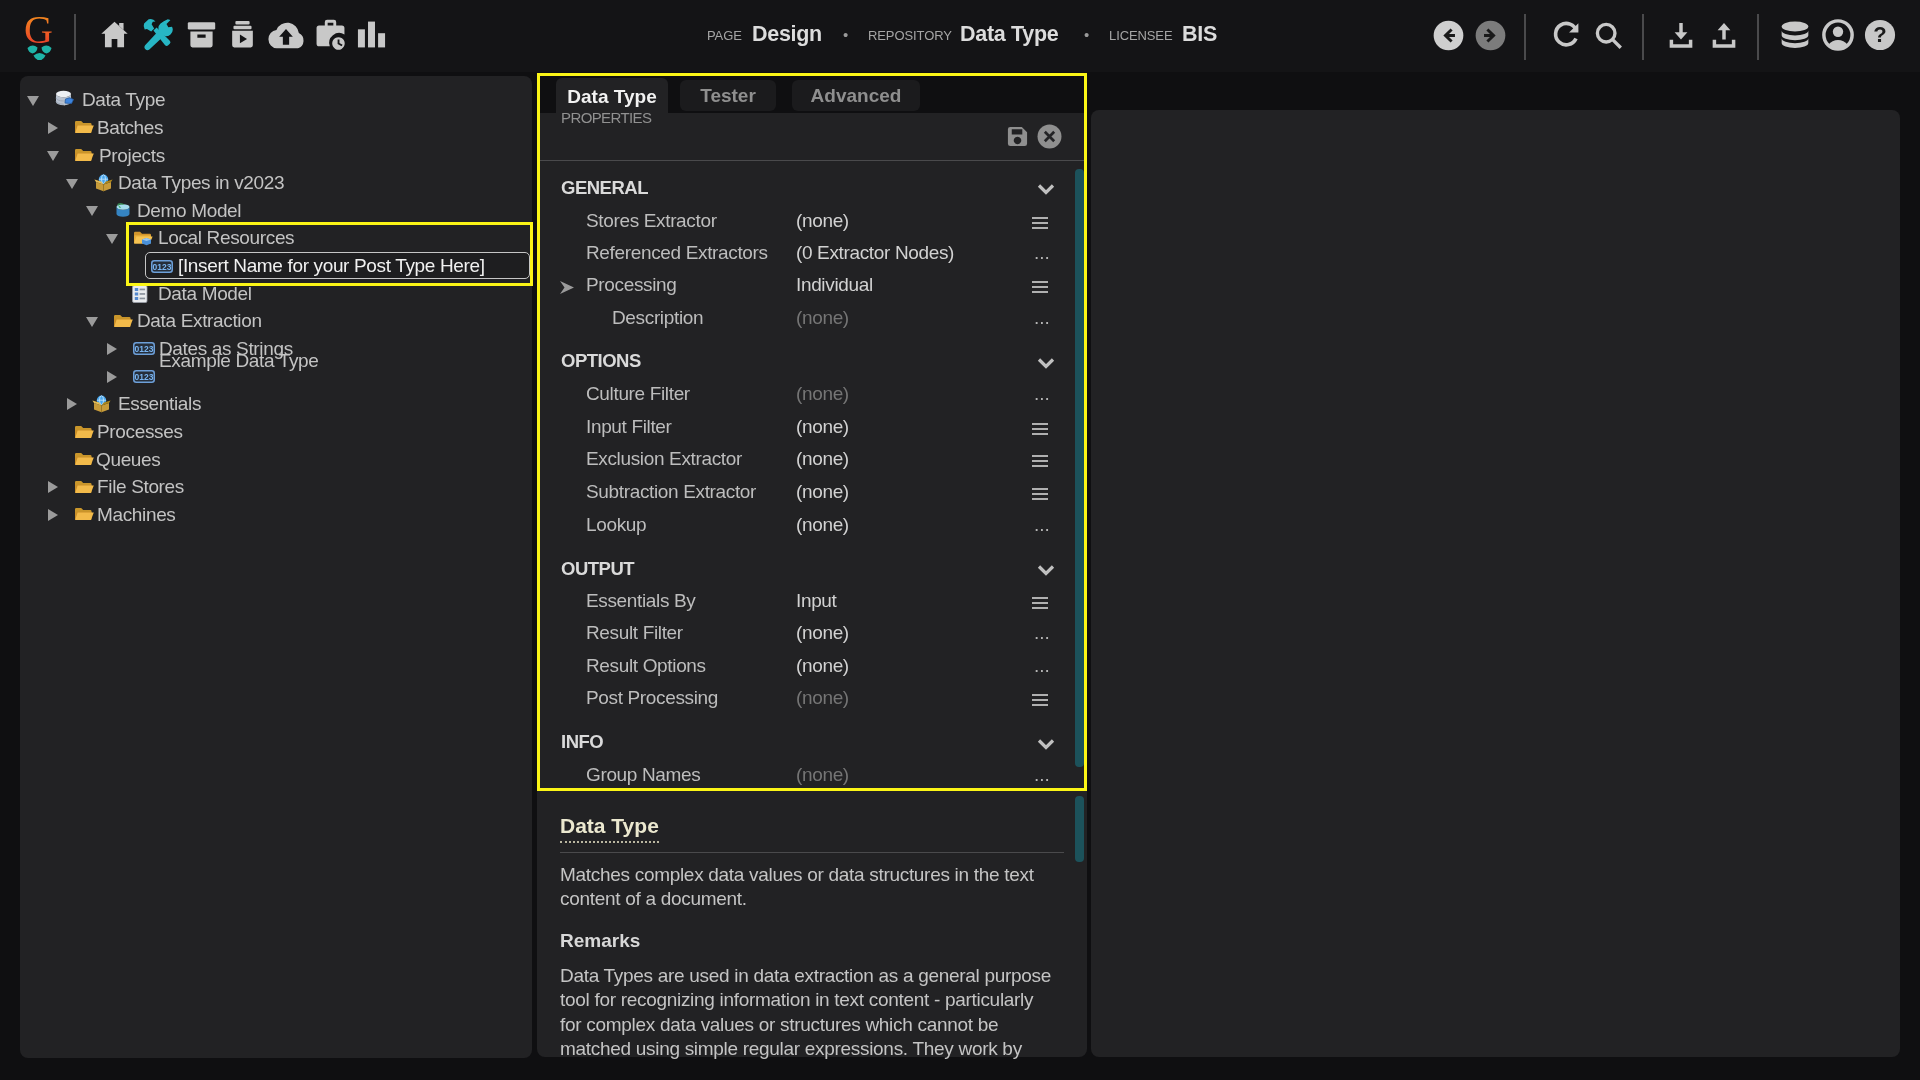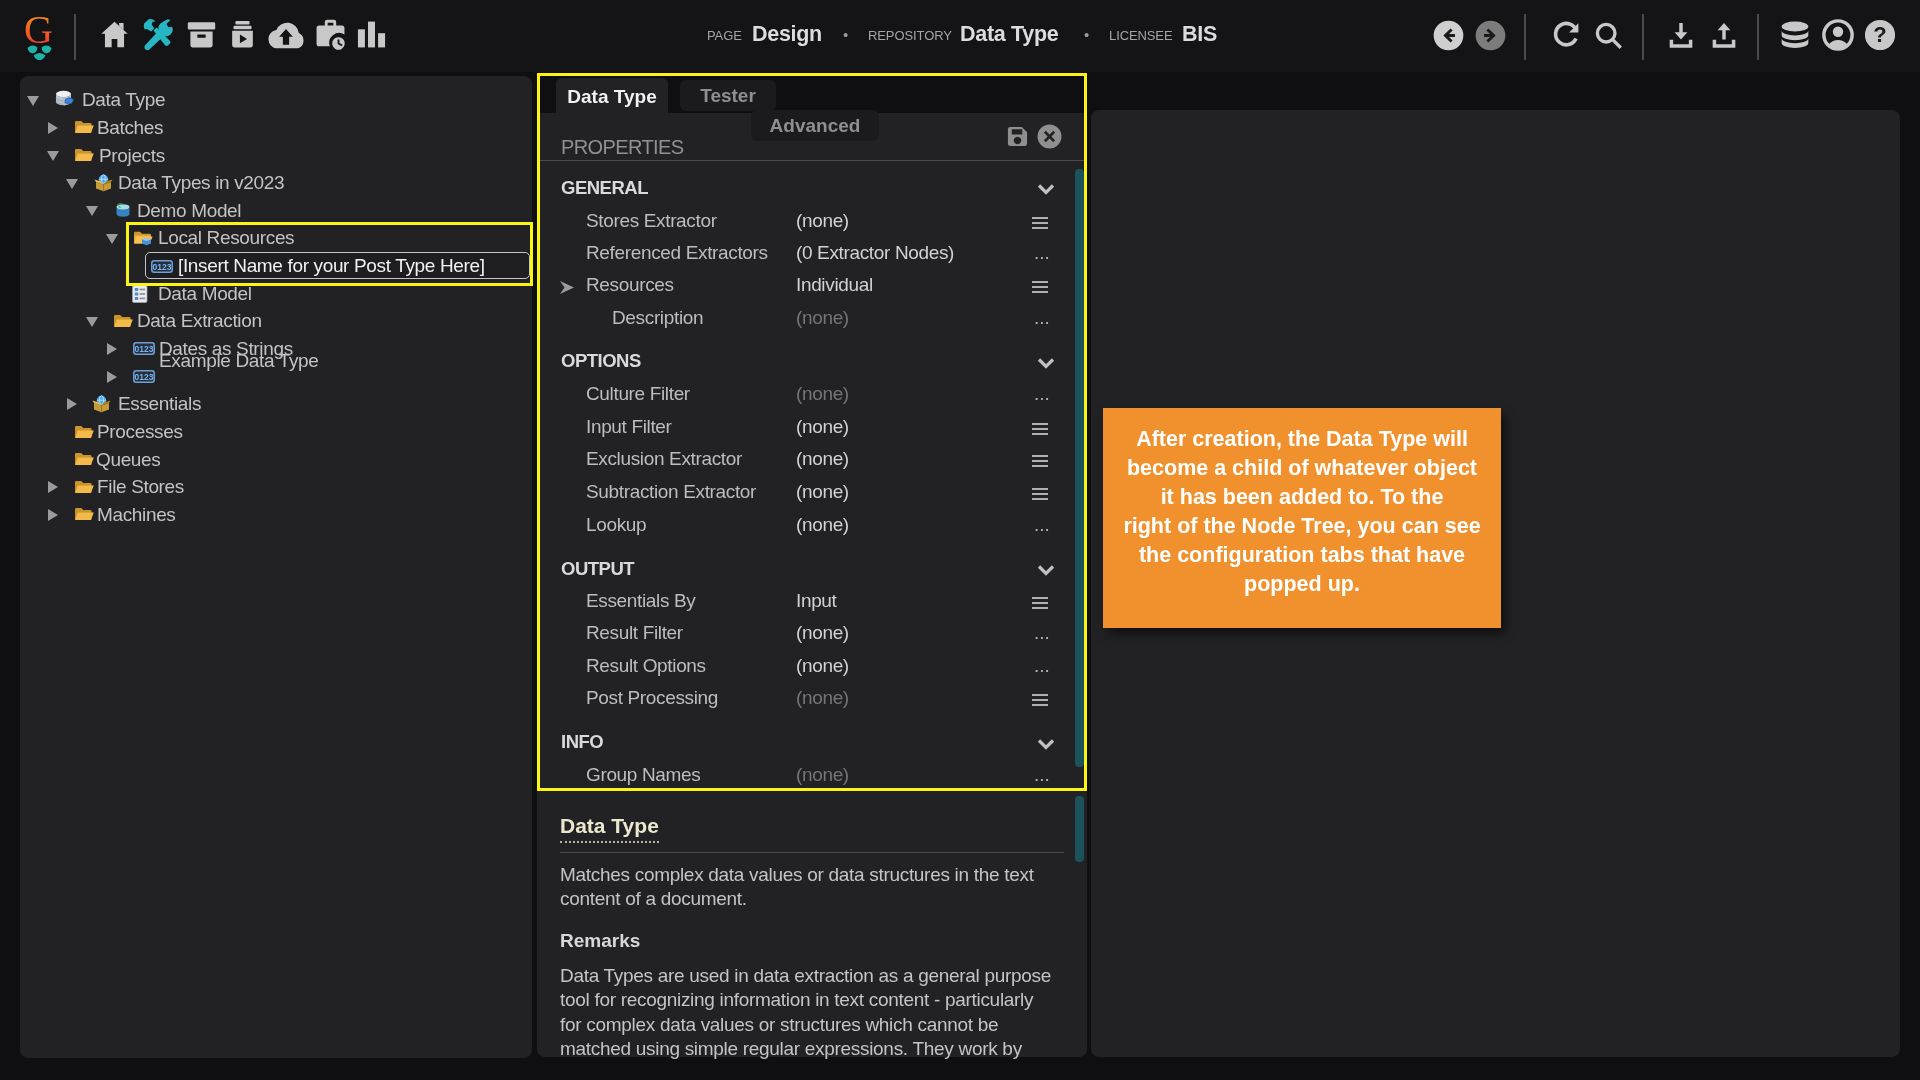--- a/index.html
+++ b/index.html
@@ -20,21 +20,21 @@
 .tb-dot { position:absolute; top:26px; font-size:15px; color:#9a9a9a; }
 
 .trow { position:absolute; height:26px; line-height:26px; font-size:19px; color:#c3c3c3; white-space:nowrap; letter-spacing:-0.35px; }
 .tri-r { position:absolute; width:0; height:0; border-left:10px solid #9b9b9b; border-top:6px solid transparent; border-bottom:6px solid transparent; }
 .tri-d { position:absolute; width:0; height:0; border-top:10px solid #9b9b9b; border-left:6px solid transparent; border-right:6px solid transparent; }
 
 .tab { position:absolute; font-size:19px; font-weight:bold; text-align:center; border-radius:6px 6px 0 0; }
 .tab.active { background:#222224; color:#f2f2f2; }
 .tab.inactive { background:#1b1b1d; color:#8f8f8f; border-radius:6px; }
 
-.phead { position:absolute; font-size:20px; color:#919191; letter-spacing:-0.6px; top:136px; }
+.phead { position:absolute; font-size:15px; color:#919191; letter-spacing:-0.6px; top:109px; }
 .sect { position:absolute; font-size:18.5px; font-weight:bold; color:#dadada; letter-spacing:-0.5px; }
 .plabel { position:absolute; font-size:19px; color:#bdbdbd; white-space:nowrap; letter-spacing:-0.35px; }
 .pval { position:absolute; font-size:19px; color:#d2d2d2; white-space:nowrap; letter-spacing:-0.35px; }
 .pval.dim { color:#757575; }
 .pdots { position:absolute; font-size:19px; color:#b5b5b5; }
 .chev { position:absolute; }
 .ham { position:absolute; width:16px; height:12px; }
 .ham div { height:2px; background:#b0b0b0; margin-bottom:3px; }
 
 .doc-h { position:absolute; font-size:21px; font-weight:bold; color:#ebe8cf; border-bottom:2px dotted #b9b6a0; padding-bottom:3px; }
@@ -298,21 +298,21 @@
     <div class="trow" style="left:97px;top:474px">File Stores</div>
 
     <div class="tri-r" style="left:48px;top:509px"></div>
     <svg class="icon" style="left:74px;top:506px" width="20" height="16" viewBox="0 0 20 16">
         <use href="#folder"></use>
       </svg>
     <div class="trow" style="left:97px;top:502px">Machines</div>
   </div>
 
   <div class="tab inactive" style="left:680px;top:80px;width:96px;height:31px;line-height:31px;">Tester</div>
-  <div class="tab inactive" style="left:751px;top:80px;width:128px;height:31px;line-height:31px;margin-top:30px;">Advanced</div>
+  <div class="tab inactive" style="left:792px;top:80px;width:128px;height:31px;line-height:31px;">Advanced</div>
   <div class="tab active" style="left:556px;top:78px;width:112px;height:37px;line-height:37px;">Data Type</div>
 
   <div id="props">
     <div class="phead" style="left:561px">PROPERTIES</div>
     <svg class="icon" style="left:1006px;top:125px" width="23" height="23" viewBox="0 0 24 24" fill="#8f8f8f">
       <path d="M2 4.5 A2.5 2.5 0 0 1 4.5 2 H16.5 L22 7.5 V19.5 A2.5 2.5 0 0 1 19.5 22 H4.5 A2.5 2.5 0 0 1 2 19.5 Z M6 4.5 V10 H17 V4.5 Z M12 12.2 A3.9 3.9 0 1 0 12.01 12.2 Z" fill-rule="evenodd"></path>
     </svg>
     <svg class="icon" style="left:1037px;top:124px" width="25" height="25" viewBox="0 0 24 24">
       <circle cx="12" cy="12" r="11.5" fill="#8f8f8f"></circle>
       <path d="M7.5 7.5 L16.5 16.5 M16.5 7.5 L7.5 16.5" stroke="#242426" stroke-width="2.6"></path>
@@ -329,21 +329,21 @@
         <div></div>
         <div></div>
         <div></div>
       </div>
     <div class="plabel" style="left:586px;top:242px">Referenced Extractors</div>
     <div class="pval" style="left:796px;top:242px">(0 Extractor Nodes)</div>
     <div class="pdots" style="left:1034px;top:242px">...</div>
     <svg class="icon" style="left:560px;top:281px" width="14" height="13" viewBox="0 0 14 13">
         <path d="M0 0 L14 6.5 L0 13 L4.5 6.5 Z" fill="#9b9b9b"></path>
       </svg>
-    <div class="plabel" style="left:586px;top:274px">Resources</div>
+    <div class="plabel" style="left:586px;top:274px">Processing</div>
     <div class="pval" style="left:796px;top:274px">Individual</div>
     <div class="ham" style="left:1032px;top:281px">
         <div></div>
         <div></div>
         <div></div>
       </div>
     <div class="plabel" style="left:612px;top:307px">Description</div>
     <div class="pval dim" style="left:796px;top:307px">(none)</div>
     <div class="pdots" style="left:1034px;top:307px">...</div>
 
@@ -420,17 +420,14 @@
     <div class="hr" style="left:560px;top:852px;width:504px"></div>
     <div class="doc-p" style="left:560px;top:863px">Matches complex data values or data structures in the text<br>content of a document.</div>
     <div class="doc-b" style="left:560px;top:930px">Remarks</div>
     <div class="doc-p" style="left:560px;top:964px">Data Types are used in data extraction as a general purpose<br>tool for recognizing information in text content - particularly<br>for complex data values or structures which cannot be<br>matched using simple regular expressions. They work by</div>
     <div class="sbar" style="left:1075px;top:796px;height:66px"></div>
   </div>
 
   <div class="ylw" id="ylw-tree"></div>
   <div class="ylw" id="ylw-mid"></div>
 
-  <div id="callout">
-    <div class="txt">After creation, the Data Type will<br>become a child of whatever object<br>it has been added to. To the<br>right of the Node Tree, you can see<br>the configuration tabs that have<br>popped up.</div>
-  </div>
 
 </div>
 
 </body></html>

